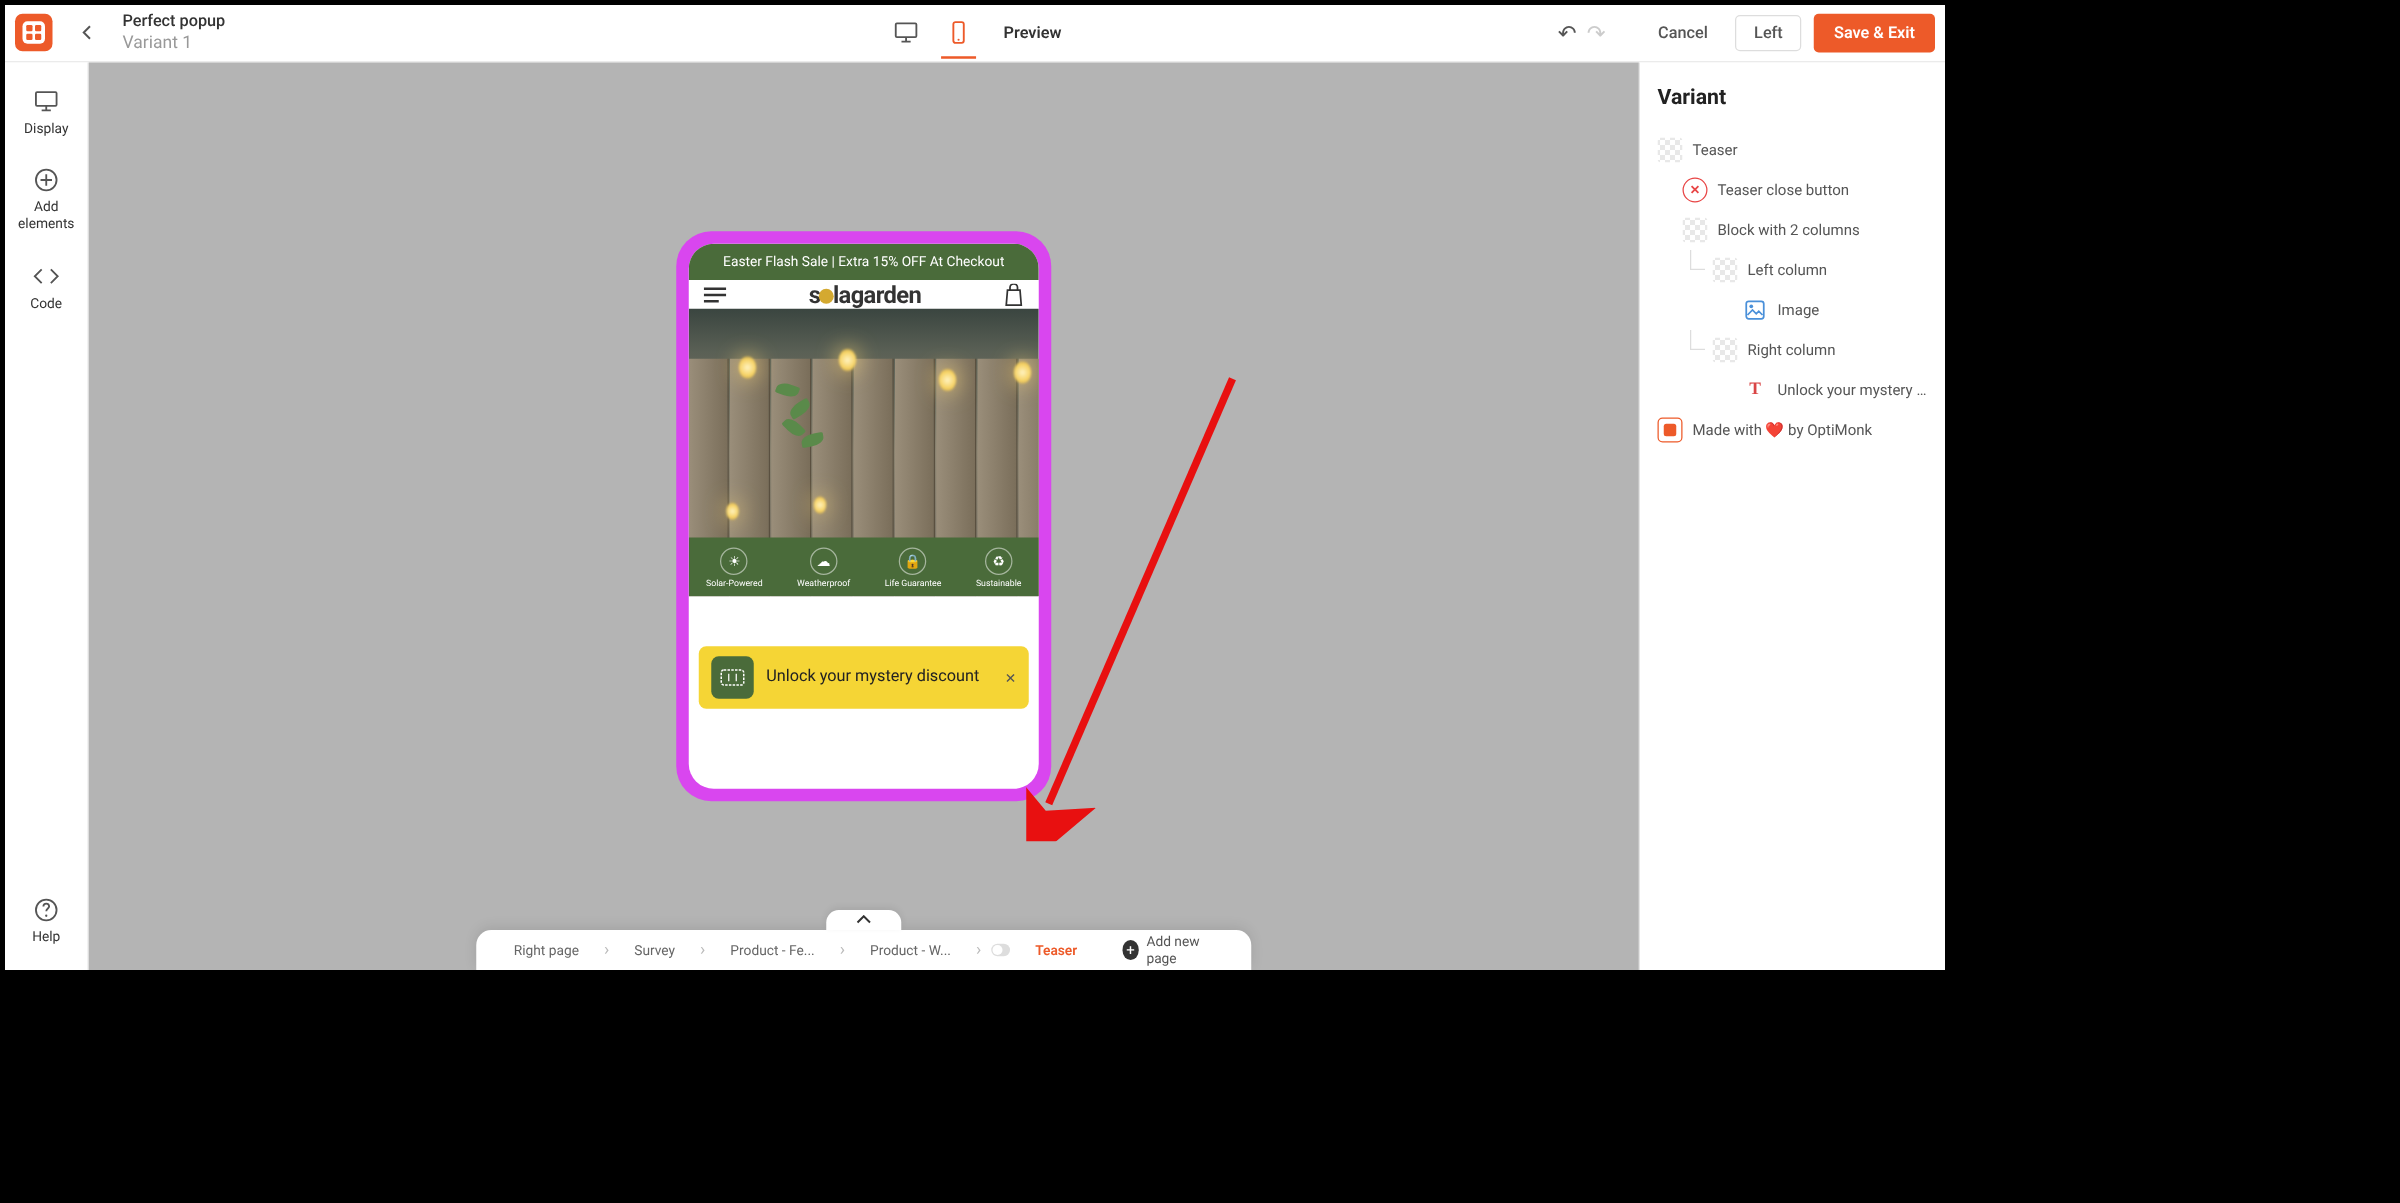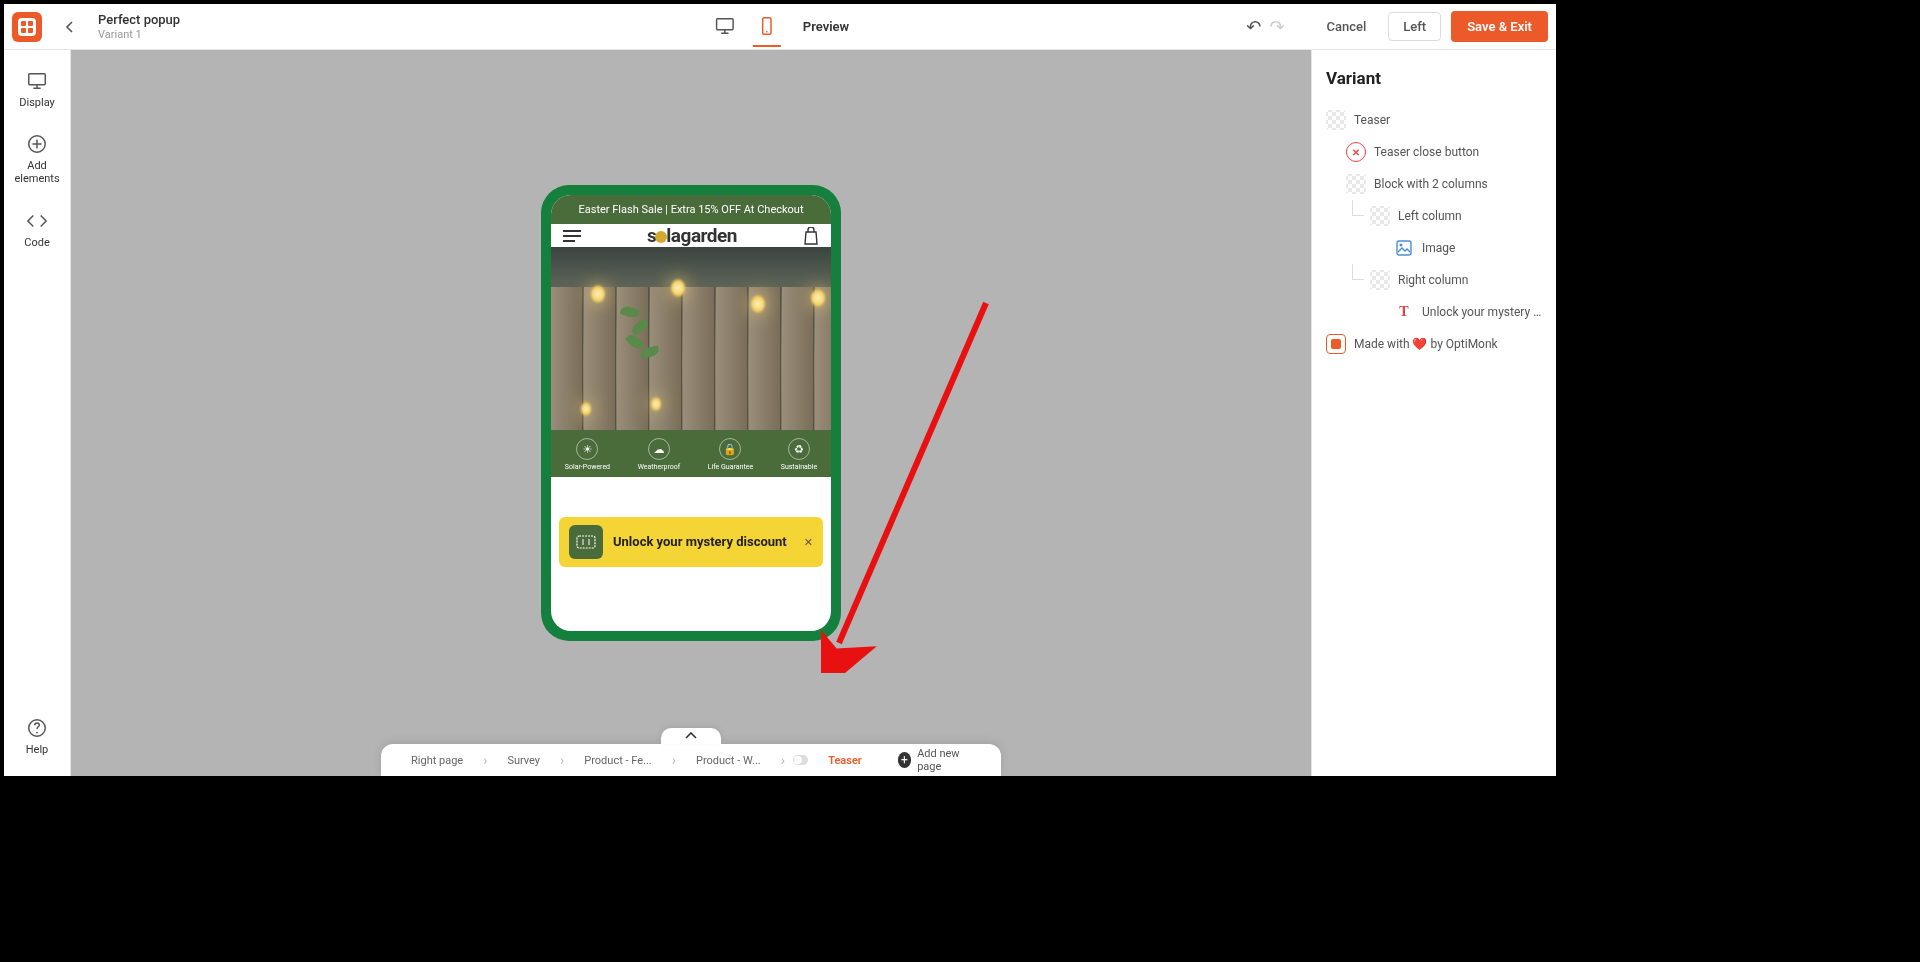--- a/index.html
+++ b/index.html
@@ -8,21 +8,21 @@
 
 
 .header { height: 46px; display: flex; align-items: center; border-bottom: 1px solid #e5e5e5; padding: 0 8px; background: #fff; }
 .header-left { display: flex; align-items: center; gap: 12px; }
 .logo-btn { width: 30px; height: 30px; background: #ED5A29; border-radius: 6px; display: flex; align-items: center; justify-content: center; }
 .logo-inner { width: 18px; height: 18px; background: #fff; border-radius: 4px; display: grid; grid-template-columns: 1fr 1fr; grid-template-rows: 1fr 1fr; gap: 2px; padding: 3px; }
 .logo-inner i { background: #ED5A29; border-radius: 1px; }
 .back-chev { color: #555; padding: 0 10px; cursor: pointer; font-size: 18px; }
 .title-block { display: flex; flex-direction: column; line-height: 1.2; }
 .title-main { font-size: 13px; font-weight: 500; color: #333; }
-.title-sub { font-size: 11px; color: #999; }
+.title-sub { font-size: 14px; color: #999; }
 .header-center { position: absolute; left: 50%; transform: translateX(-50%); display: flex; align-items: center; gap: 14px; }
 .device-btn { width: 28px; height: 40px; display: flex; align-items: center; justify-content: center; cursor: pointer; border-bottom: 2px solid transparent; color: #555; }
 .device-btn.active { color: #ED5A29; border-bottom-color: #ED5A29; }
 .preview-lbl { font-size: 13px; font-weight: 600; color: #333; margin-left: 8px; }
 .header-right { margin-left: auto; display: flex; align-items: center; gap: 10px; }
 .undo-redo { display: flex; gap: 8px; color: #555; margin-right: 20px; }
 .undo-redo .disabled { color: #ccc; }
 .undo-redo span { cursor: pointer; font-size: 18px; }
 .btn-text { font-size: 13px; font-weight: 500; color: #555; padding: 6px 12px; cursor: pointer; }
 .btn-outline { font-size: 13px; font-weight: 500; color: #555; padding: 6px 14px; cursor: pointer; border: 1px solid #ddd; border-radius: 4px; }
@@ -31,40 +31,40 @@
 
 .body { flex: 1; display: flex; min-height: 0; }
 .sidebar-left { width: 67px; background: #fff; border-right: 1px solid #e5e5e5; display: flex; flex-direction: column; align-items: center; padding-top: 20px; gap: 24px; }
 .sb-item { display: flex; flex-direction: column; align-items: center; gap: 4px; cursor: pointer; color: #555; }
 .sb-item svg { width: 22px; height: 22px; }
 .sb-label { font-size: 11px; text-align: center; line-height: 1.2; color: #333; }
 .sb-bottom { margin-top: auto; margin-bottom: 20px; }
 
 
 .canvas { flex: 1; background: #b4b4b4; position: relative; display: flex; align-items: center; justify-content: center; }
-.phone { width: 300px; height: 456px; background: #15803d; border-radius: 28px; padding: 10px; position: relative; overflow: hidden; }
+.phone { width: 300px; height: 456px; background: #d946ef; border-radius: 28px; padding: 10px; position: relative; overflow: hidden; }
 .phone-inner { width: 100%; height: 100%; border-radius: 20px; overflow: hidden; background: #fff; display: flex; flex-direction: column; }
 .banner-top { background: #4a6b3a; color: #fff; text-align: center; padding: 8px 4px; font-size: 11px; border-radius: 12px 12px 0 0; }
 .site-header { display: flex; align-items: center; justify-content: space-between; padding: 0 12px; }
 .site-logo { font-size: 19px; font-weight: 700; color: #333; letter-spacing: -0.5px; }
 .site-logo .dot { display: inline-block; width: 12px; height: 12px; background: #d4a930; border-radius: 50%; vertical-align: middle; margin: 0 -1px; }
 .hero-img { height: 230px; background: linear-gradient(180deg, #3a4540 0%, #5a6055 15%, #8a8370 50%, #7a7365 85%); position: relative; overflow: hidden; }
 .fence-slat { position: absolute; top: 40px; bottom: 0; width: 32px; background: linear-gradient(90deg, #9a8e7a 0%, #8a7e6a 50%, #7a6e5a 100%); border-right: 1px solid #5a5040; }
 .bulb { position: absolute; width: 14px; height: 18px; background: radial-gradient(circle, #fff3c0 0%, #f5d060 60%, rgba(200,150,50,0.3) 100%); border-radius: 50%; filter: blur(1px); box-shadow: 0 0 18px rgba(255,220,120,0.9); }
 .leaves { position: absolute; width: 60px; height: 80px; }
 .leaf { position: absolute; width: 18px; height: 10px; background: #5a8a4a; border-radius: 60% 10% 60% 10%; }
 .feature-bar { background: #4a6b3a; display: flex; justify-content: space-around; padding: 8px 0 6px; position: absolute; bottom: 0; left: 0; right: 0; }
 .feature { display: flex; flex-direction: column; align-items: center; color: #fff; font-size: 7px; gap: 3px; }
 .feature-ic { width: 22px; height: 22px; border: 1.5px solid rgba(255,255,255,0.5); border-radius: 50%; display: flex; align-items: center; justify-content: center; font-size: 11px; }
 .hero-text { text-align: center; padding: 20px 16px 10px; }
 .hero-h { font-size: 22px; font-weight: 700; color: #222; line-height: 1.3; margin-bottom: 10px; font-family: Georgia, serif; }
 .hero-p { font-size: 13px; color: #333; line-height: 1.5; }
 .teaser-bar { margin: 10px 8px; background: #f5d535; border-radius: 6px; display: flex; align-items: center; padding: 8px 10px; gap: 10px; position: relative; }
 .teaser-ic { width: 34px; height: 34px; background: #4a6b3a; border-radius: 6px; display: flex; align-items: center; justify-content: center; color: #fff; }
-.teaser-txt { font-size: 13px; font-weight: 700; color: #222; line-height: 1.2; }
+.teaser-txt { font-size: 13px; font-weight: 400; color: #222; line-height: 1.2; }
 .teaser-close { position: absolute; right: 10px; color: #555; font-size: 11px; cursor: pointer; }
 
 
 .arrow { position: absolute; pointer-events: none; }
 
 
 .panel-right { width: 245px; background: #fff; border-left: 1px solid #e5e5e5; padding: 18px 14px; overflow-y: auto; }
 .panel-title { font-size: 17px; font-weight: 700; color: #222; margin-bottom: 16px; }
 .tree-item { display: flex; align-items: center; gap: 8px; padding: 6px 0; font-size: 12px; color: #555; cursor: pointer; }
 .tree-icon { width: 20px; height: 20px; display: flex; align-items: center; justify-content: center; flex-shrink: 0; }

